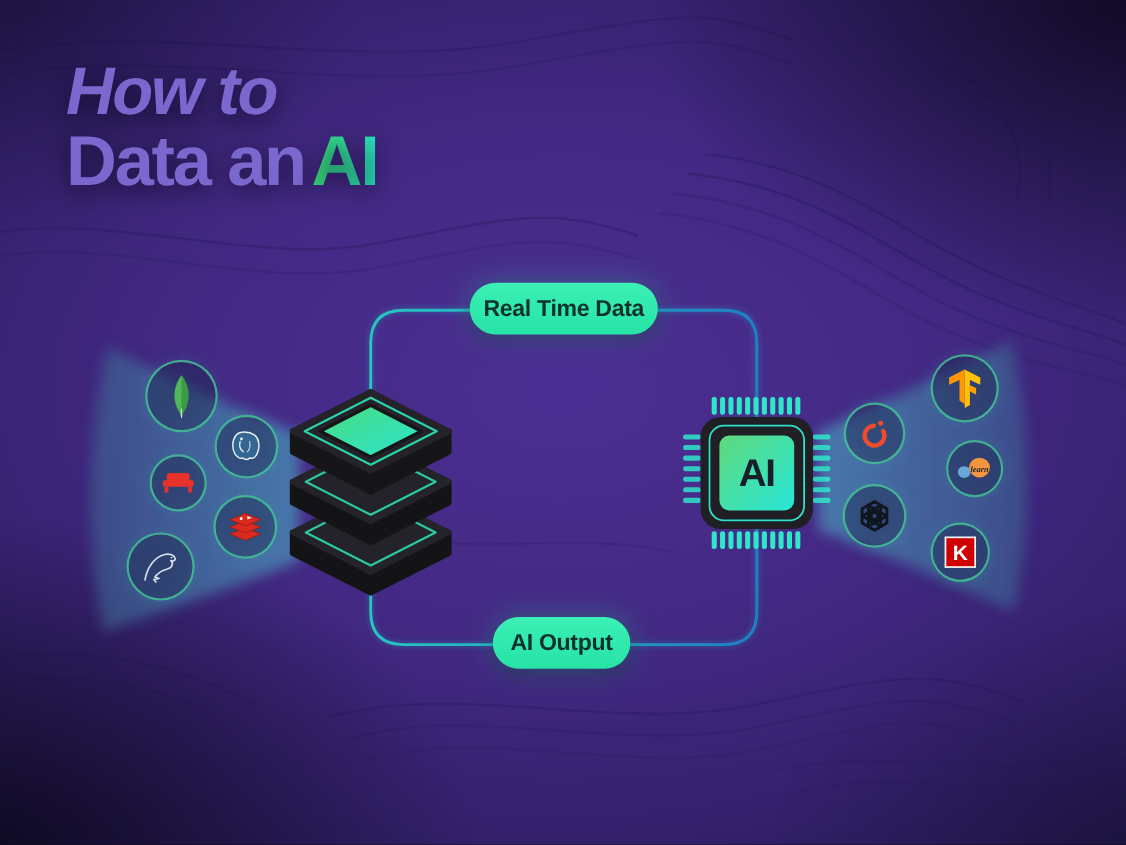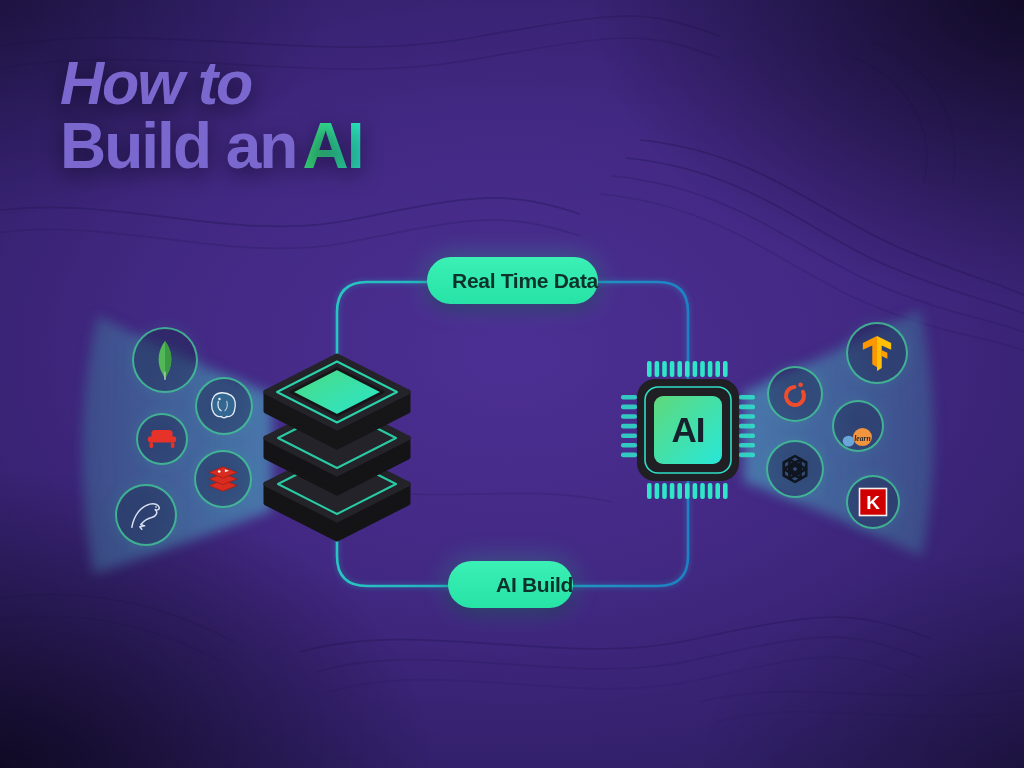--- a/index.html
+++ b/index.html
@@ -23,21 +23,21 @@
   .title{left:60px;top:52px;line-height:1.02;letter-spacing:-2px;font-weight:800;
     text-shadow:0 6px 20px rgba(8,4,22,.55);}
   .title .l1{font-size:61px;color:#7b68cf;font-style:italic;}
   .title .l2{font-size:64px;color:#7b68cf;}
   .title .accent{
     background:linear-gradient(90deg,#3cdf6e 0%,#2be8c6 100%);
     -webkit-background-clip:text;background-clip:text;color:transparent;
     padding-left:6px;}
   
   .pill{
-    display:flex;align-items:center;justify-content:flex-end;
+    display:flex;align-items:center;justify-content:center;
     background:linear-gradient(180deg,#3bf0b4 0%,#27e3a6 100%);
     border-radius:24px;color:#0d322a;font-weight:700;font-size:21px;letter-spacing:-.3px;
     box-shadow:0 0 28px rgba(46,233,173,.30), 0 6px 16px rgba(0,0,0,.28);
     z-index:6;}
   .pill-top{left:427px;top:257px;width:171px;height:47px;}
   .pill-bottom{left:448px;top:561px;width:125px;height:47px;}
   
   .node{
     border-radius:50%;
     border:2px solid rgba(72,220,160,.72);
@@ -193,21 +193,21 @@
     <rect x="22" y="24" width="102" height="102" rx="18" fill="#1f1f24"></rect>
     <rect x="30" y="32" width="86" height="86" rx="13" fill="none" stroke="#2fe0c8" stroke-width="1.6"></rect>
     <rect x="39" y="41" width="68" height="68" rx="9" fill="url(#chipPad)"></rect>
     <text x="73" y="87" text-anchor="middle" font-family="Liberation Sans, sans-serif" font-size="35" font-weight="800" fill="#161f2c" letter-spacing="-1">AI</text>
   </svg>
 
   <div class="abs pill pill-top">
     <span>Real Time Data</span>
   </div>
   <div class="abs pill pill-bottom">
-    <span>AI Build</span>
+    <span>AI Output</span>
   </div>
 
   <div class="abs node z-icon" style="left:132px;top:327px;width:62px;height:62px;">
     <svg width="34" height="42" viewBox="0 0 32 40">
       <path d="M16,2 C22,10 24,20 20,30 C18.5,33 17,35 16.5,38 L15.5,38 C15,35 13.5,33 12,30 C8,20 10,10 16,2 Z" fill="#52b857"></path>
       <path d="M16,2 C22,10 24,20 20,30 C18.5,33 17,35 16.5,38 L16,38 L16,2 Z" fill="#3c9a44"></path>
       <rect x="15.5" y="31" width="1" height="8" fill="#cfd8d4"></rect>
     </svg>
   </div>
   <div class="abs node z-icon" style="left:195px;top:377px;width:54px;height:54px;">
@@ -252,21 +252,21 @@
       <path d="M18,2 L33,9.5 L33,16.5 L23,12 L23,36 L18,39 Z" fill="#ffc107"></path>
       <path d="M23,17 L29,19.8 L29,26 L23,23.2 Z" fill="#ffa000"></path>
     </svg>
   </div>
   <div class="abs node z-icon" style="left:767px;top:366px;width:52px;height:52px;">
     <svg width="32" height="32" viewBox="0 0 32 32">
       <circle cx="16" cy="18" r="9" fill="none" stroke="#ee4c2c" stroke-width="4" stroke-dasharray="46 12" stroke-linecap="round" transform="rotate(-28 16 18)"></circle>
       <circle cx="21.6" cy="6.8" r="2.3" fill="#ee4c2c"></circle>
     </svg>
   </div>
-  <div class="abs node z-icon" style="left:832px;top:400px;width:48px;height:48px;align-items:flex-end;">
+  <div class="abs node z-icon" style="left:860px;top:400px;width:48px;height:48px;">
     <svg width="36" height="24" viewBox="0 0 40 26">
       <ellipse cx="9.5" cy="16.5" rx="6.5" ry="6" fill="#6aa7d8"></ellipse>
       <ellipse cx="25" cy="12" rx="10.5" ry="10" fill="#f3953f"></ellipse>
       <text x="25" y="16" text-anchor="middle" font-family="Liberation Serif, serif" font-style="italic" font-weight="700" font-size="8.5" fill="#23282e">learn</text>
     </svg>
   </div>
   <div class="abs node z-icon" style="left:766px;top:440px;width:54px;height:54px;">
     <svg width="36" height="36" viewBox="-18 -18 36 36">
       <g fill="none" stroke="#10161f" stroke-width="2.6" stroke-linejoin="round">
         <path d="M0,-13 L5.5,-9.8 L5.5,0.5 L0,3.7 L-5.5,0.5 L-5.5,-9.8 Z"></path>
@@ -280,16 +280,16 @@
   </div>
   <div class="abs node z-icon" style="left:846px;top:475px;width:50px;height:50px;">
     <svg width="30" height="30" viewBox="0 0 30 30">
       <rect x="1.5" y="1.5" width="27" height="27" fill="#d00000" stroke="#f2f2f2" stroke-width="1.6"></rect>
       <text x="15" y="22" text-anchor="middle" font-family="Liberation Sans, sans-serif" font-size="19" font-weight="800" fill="#ffffff">K</text>
     </svg>
   </div>
 
   <div class="abs title" style="z-index:7">
     <div class="l1">How to</div>
-    <div class="l2"><span>Build an</span><span class="accent">AI</span></div>
+    <div class="l2"><span>Data an</span><span class="accent">AI</span></div>
   </div>
 
 </div>
 
 </body></html>

